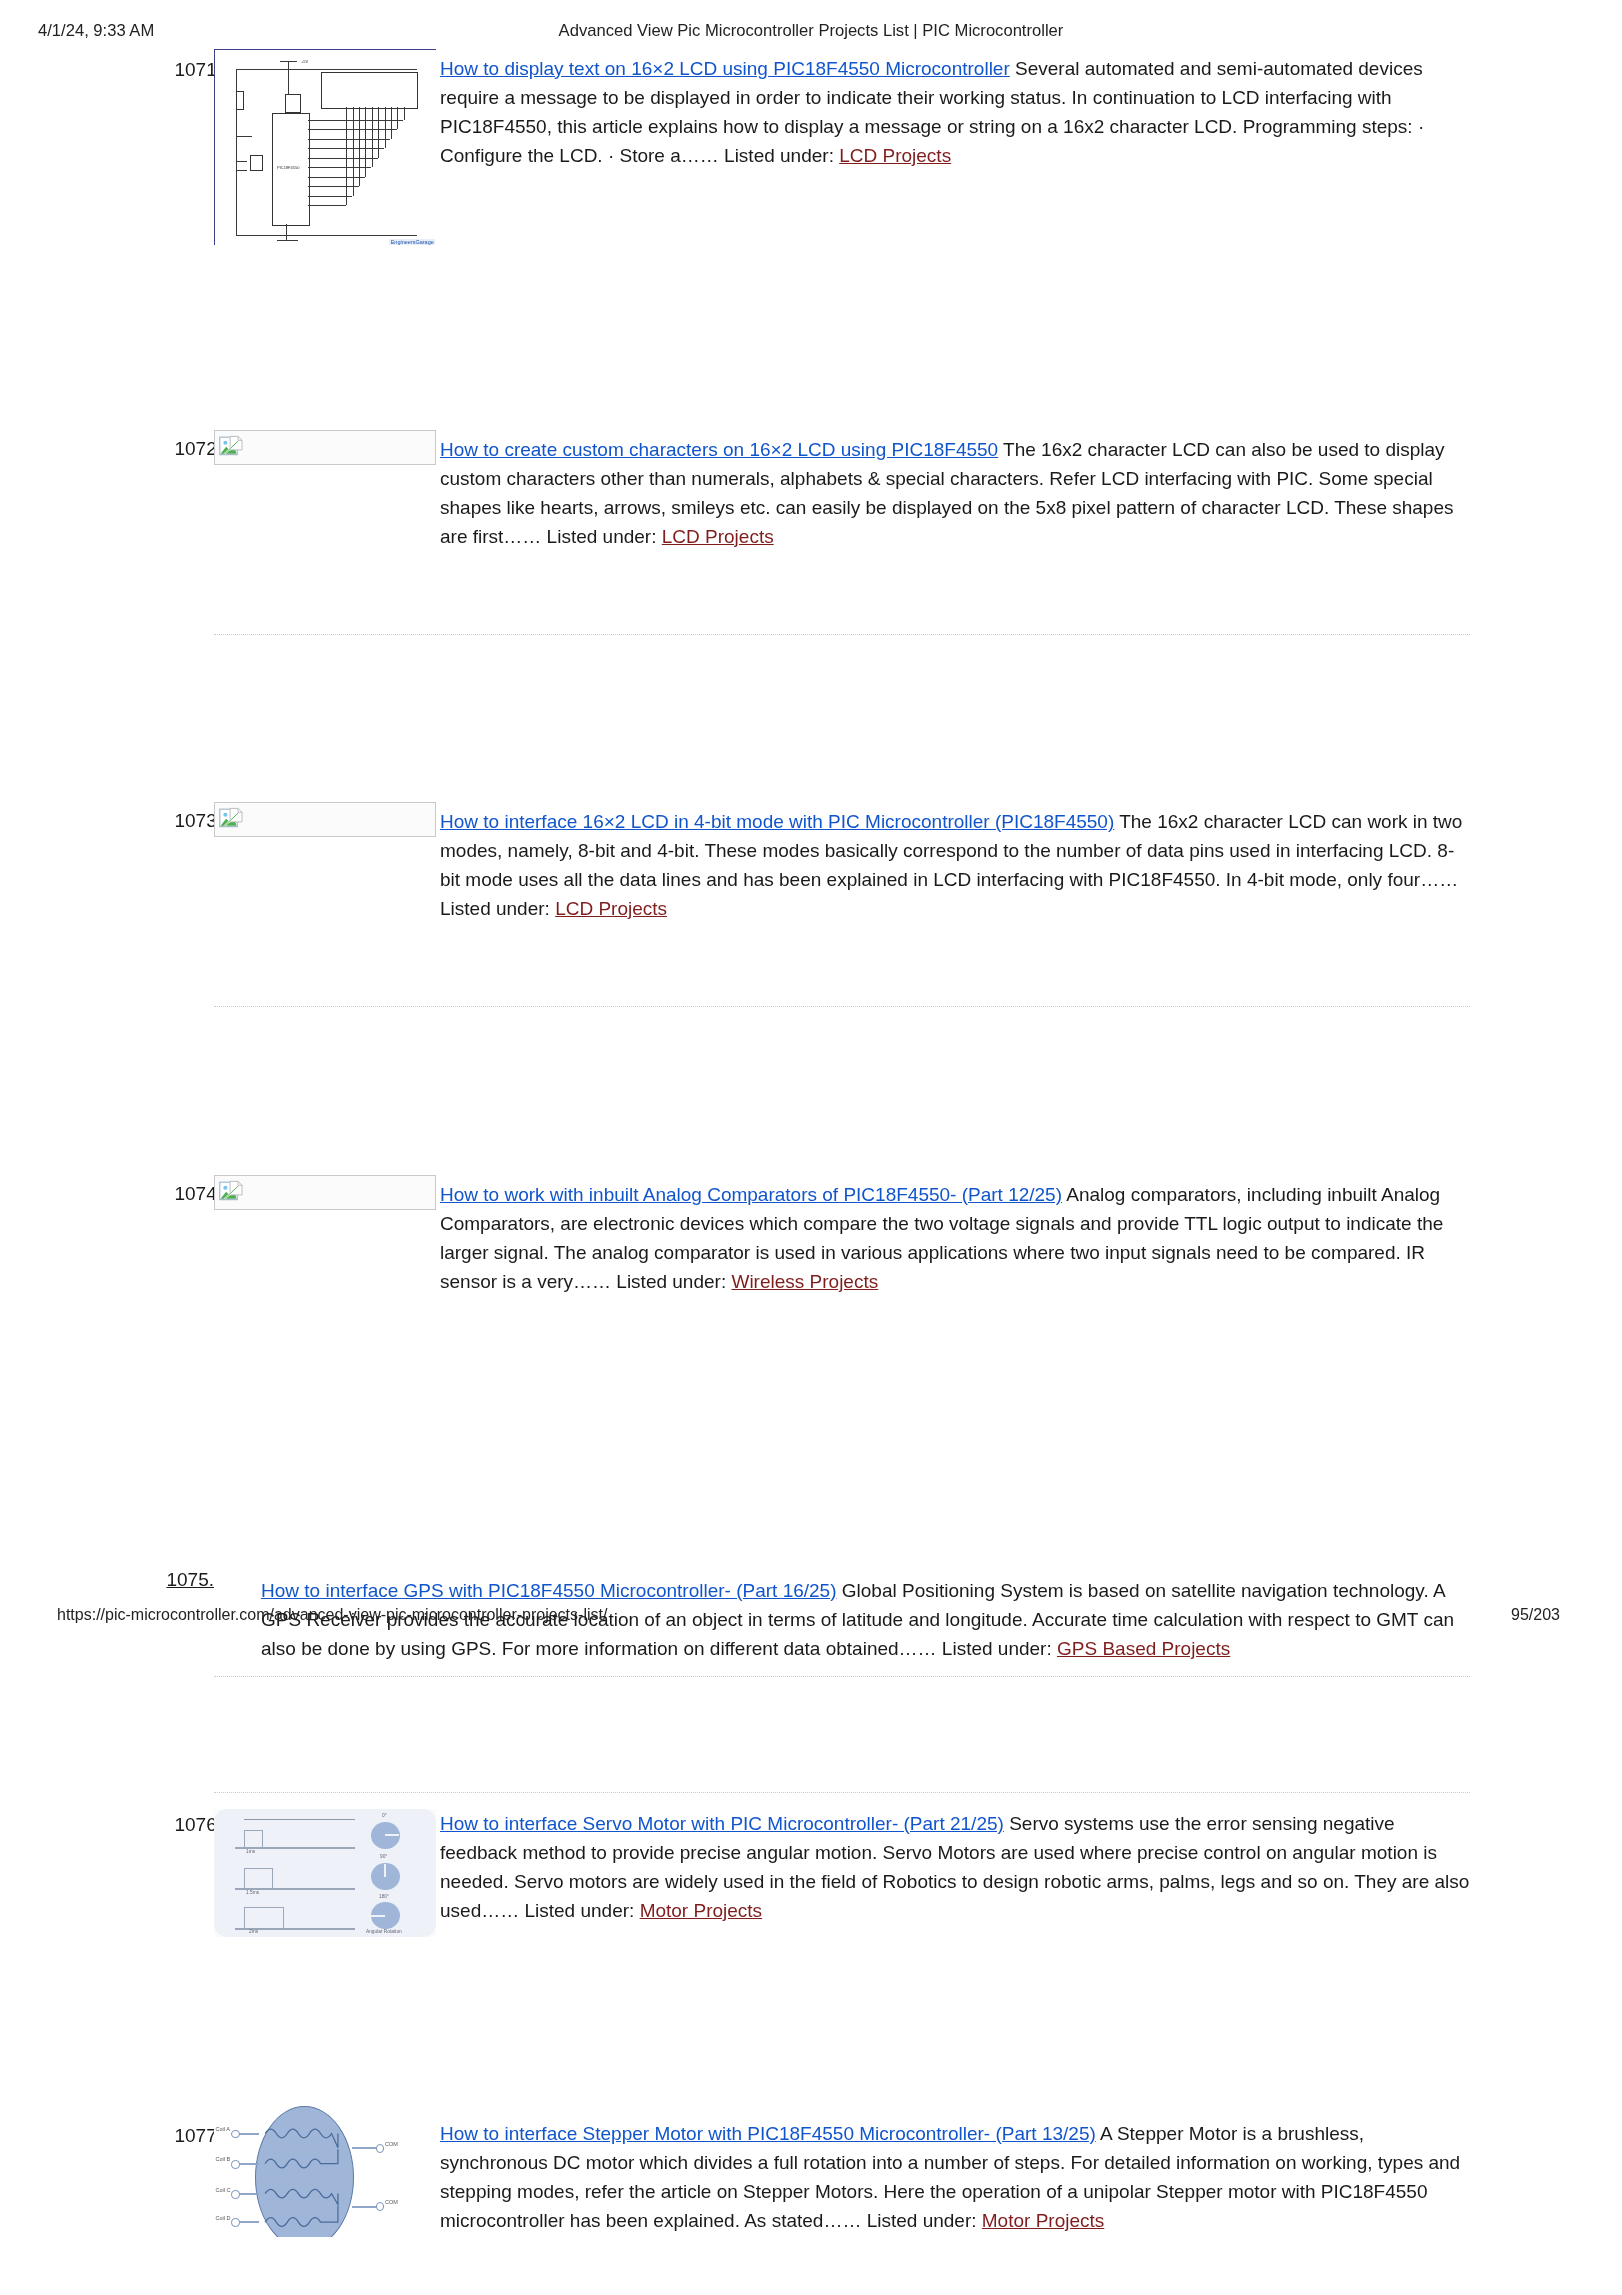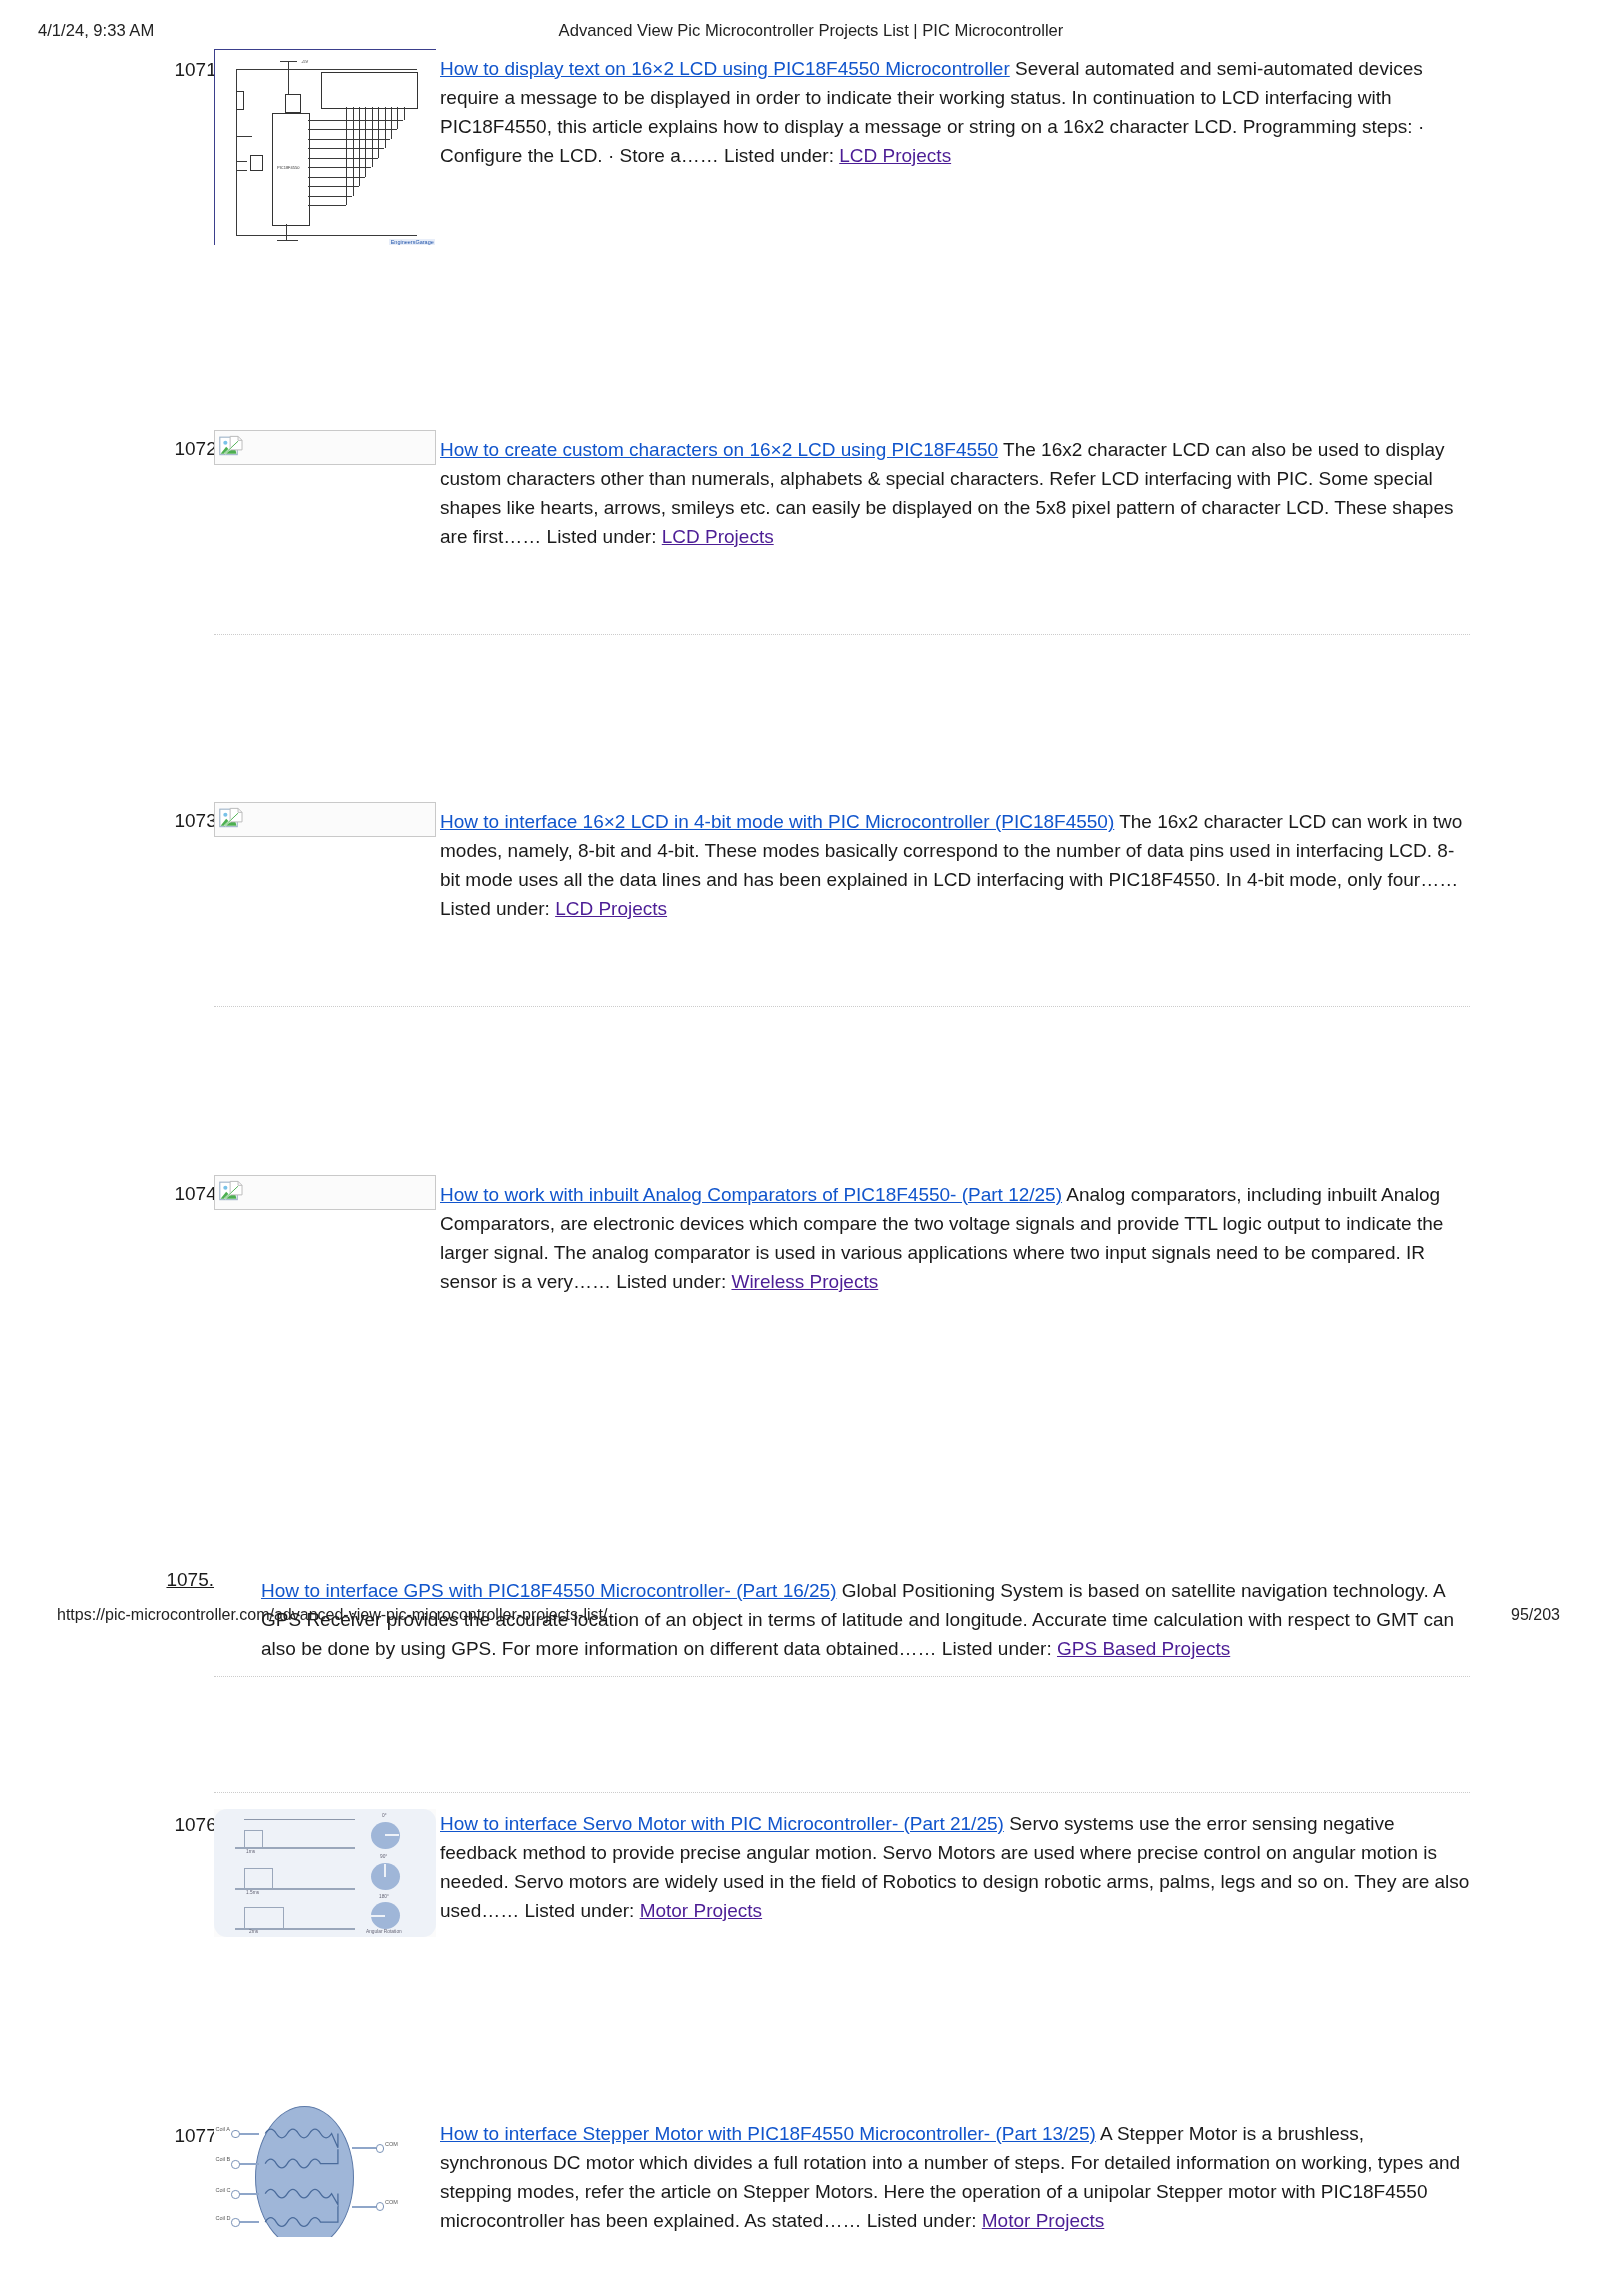--- a/index.html
+++ b/index.html
@@ -43,21 +43,21 @@
     background:#fbfbfb;overflow:hidden;
   }
   .entry .body{
     position:absolute;left:440px;top:0;width:1030px;
     font-size:19px;line-height:29px;color:#1a1a1a;
     text-align:left;
   }
   .entry.noimg .body{left:261px;width:1209px;}
   .entry.noimg .num{left:147px;text-decoration:underline;}
 
-  a.lnk{color:#4c1d95;text-decoration:underline;}
+  a.lnk{color:#7f1d1d;text-decoration:underline;}
   a.title{color:#1155cc;text-decoration:underline;}
 
   .sep{
     position:absolute;left:214px;width:1256px;height:0;
     border-top:1.6px dotted #cccccc;
   }
 
   
   .broken-box{
     border:0.8px solid #c9c9c9;background:#fdfdfd;

